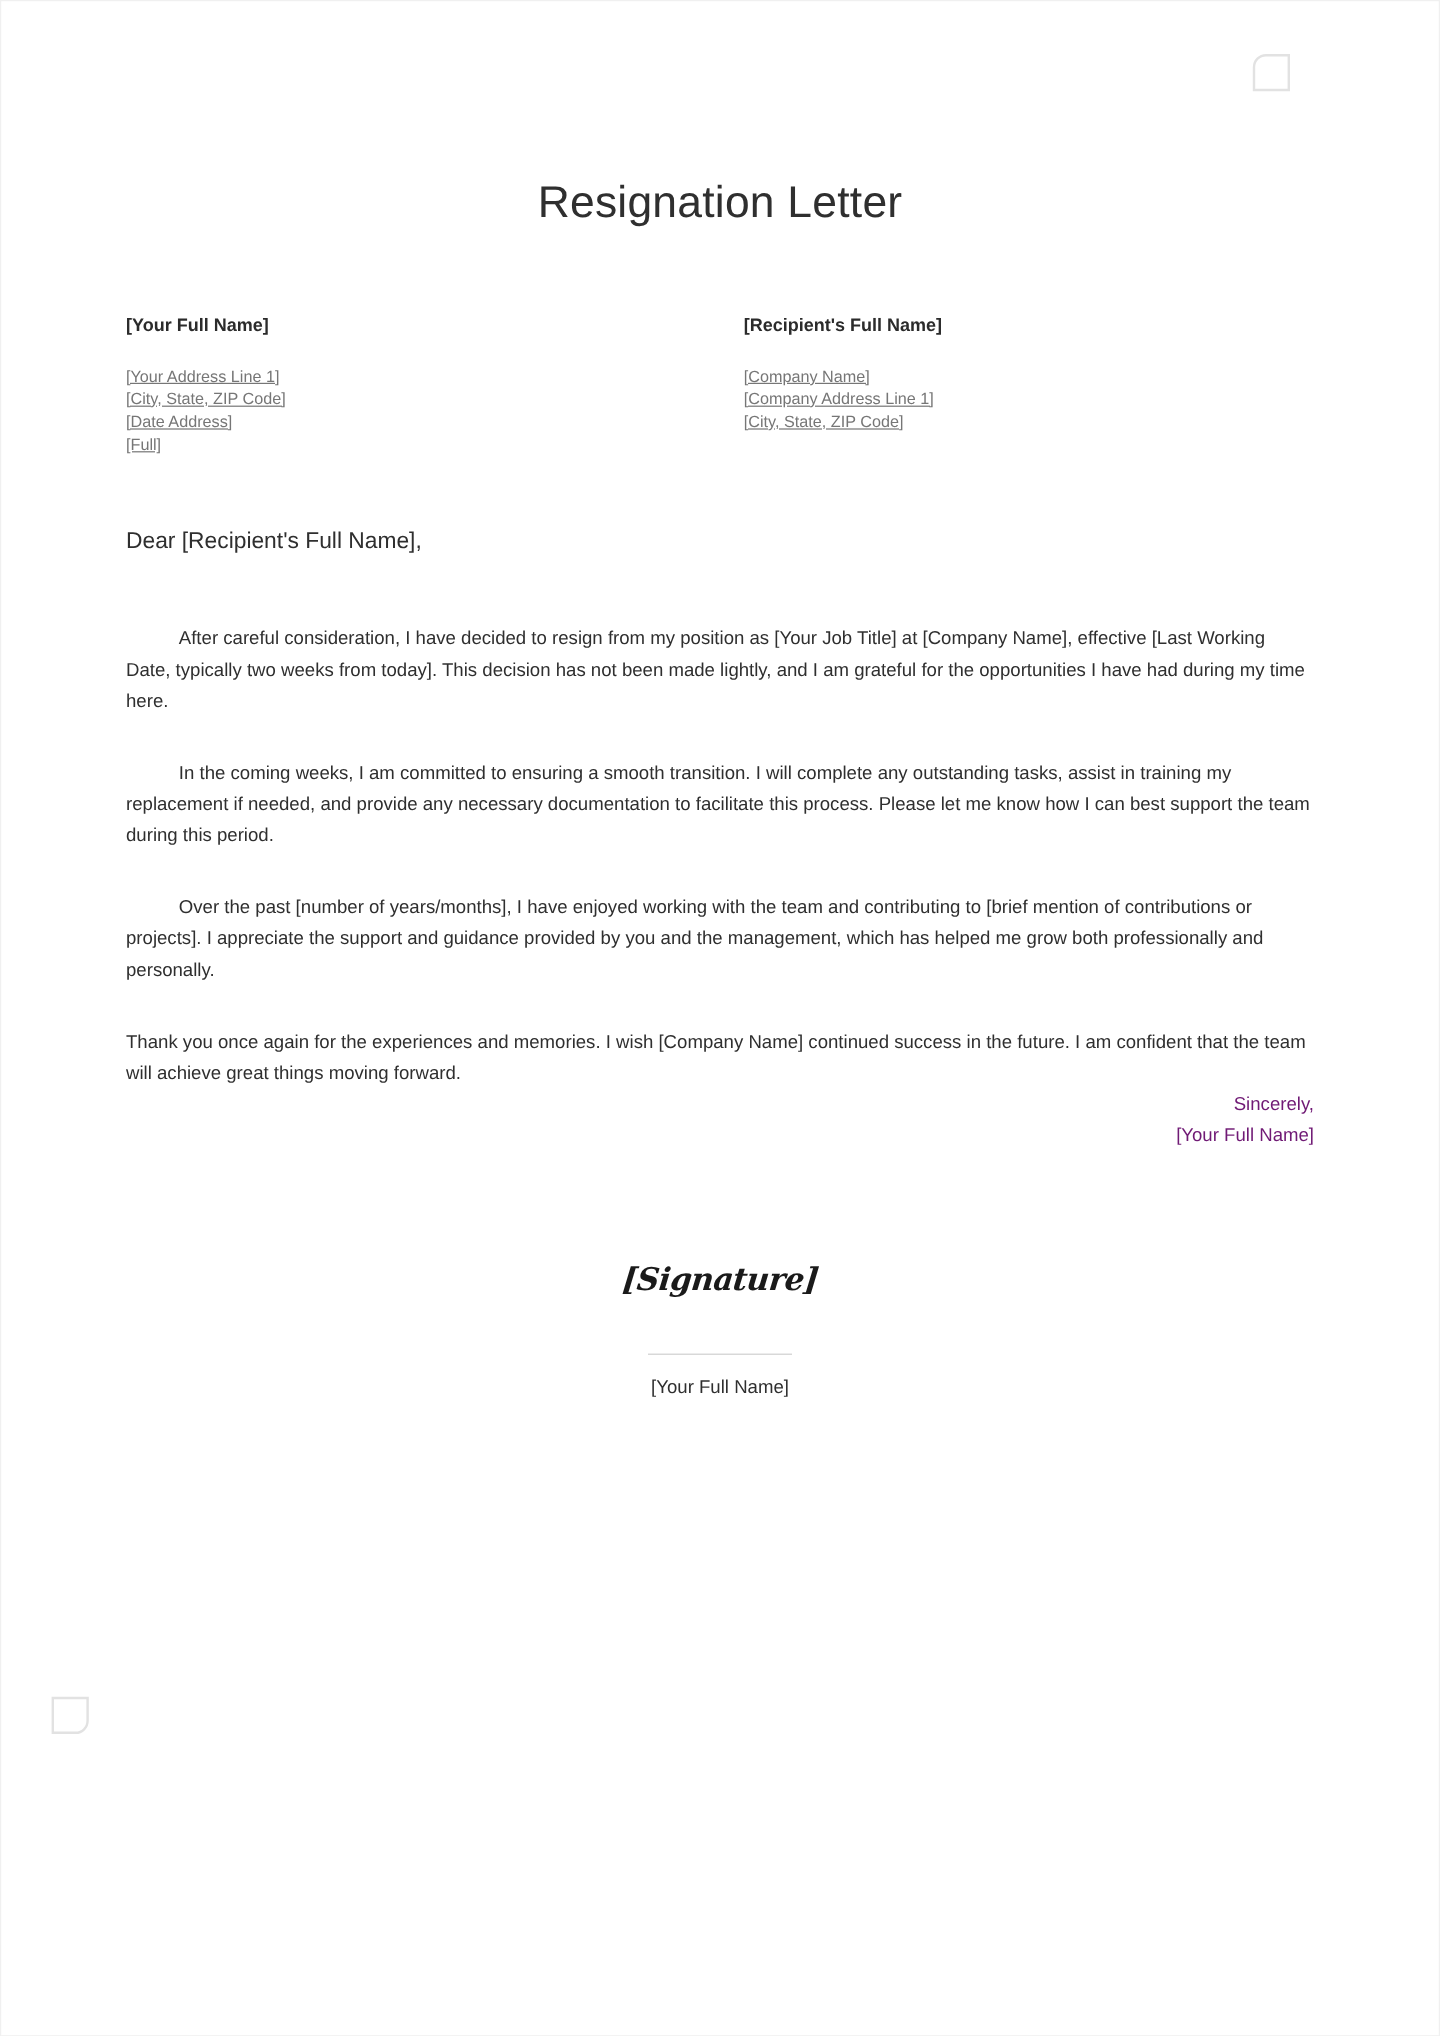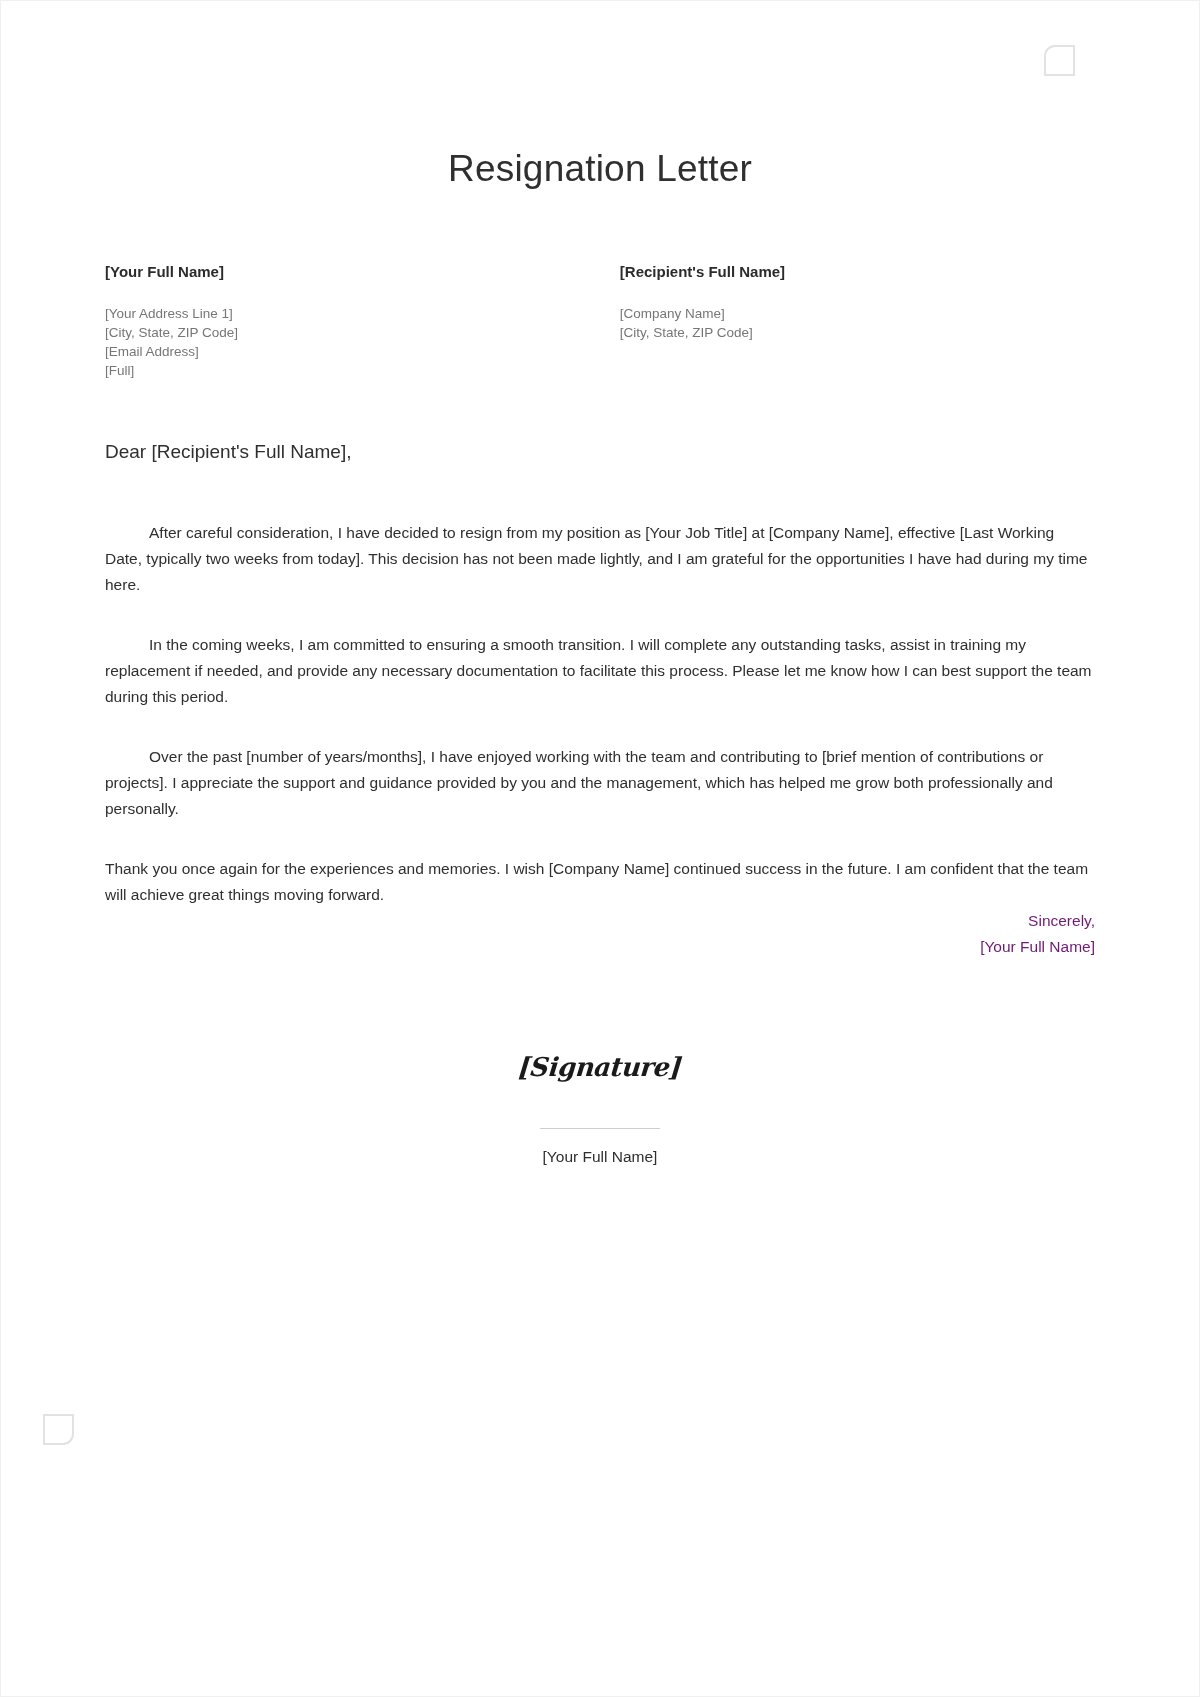--- a/index.html
+++ b/index.html
@@ -85,20 +85,21 @@
     color: #2b2b2b;
     margin: 0 0 22px 0;
     line-height: 1.3;
   }
 
   .addr-line {
     font-size: 13.5px;
     color: #767676;
     line-height: 19.2px;
     margin: 0;
+    text-decoration: underline;
   }
 
   .salutation {
     margin-top: 58px;
     font-size: 19px;
     color: #2f2f2f;
     line-height: 1.5;
   }
 
   .body-para {
@@ -165,27 +166,28 @@
   <div class="content">
 
     <h1 class="doc-title">Resignation Letter</h1>
 
     <div class="address-block">
 
       <div class="addr-col left">
         <p class="addr-name">[Your Full Name]</p>
         <p class="addr-line">[Your Address Line 1]</p>
         <p class="addr-line">[City, State, ZIP Code]</p>
-        <p class="addr-line">[Email Address]</p>
+        <p class="addr-line">[Date Address]</p>
         <p class="addr-line">[Full]</p>
       </div>
 
       <div class="addr-col right">
         <p class="addr-name">[Recipient's Full Name]</p>
         <p class="addr-line">[Company Name]</p>
+        <p class="addr-line">[Company Address Line 1]</p>
         <p class="addr-line">[City, State, ZIP Code]</p>
       </div>
 
     </div>
 
     <p class="salutation">Dear [Recipient's Full Name],</p>
 
     <p class="body-para indented">After careful consideration, I have decided to resign from my position as [Your Job Title] at [Company Name], effective [Last Working Date, typically two weeks from today]. This decision has not been made lightly, and I am grateful for the opportunities I have had during my time here.</p>
     <p class="body-para indented">In the coming weeks, I am committed to ensuring a smooth transition. I will complete any outstanding tasks, assist in training my replacement if needed, and provide any necessary documentation to facilitate this process. Please let me know how I can best support the team during this period.</p>
     <p class="body-para indented">Over the past [number of years/months], I have enjoyed working with the team and contributing to [brief mention of contributions or projects]. I appreciate the support and guidance provided by you and the management, which has helped me grow both professionally and personally.</p>

